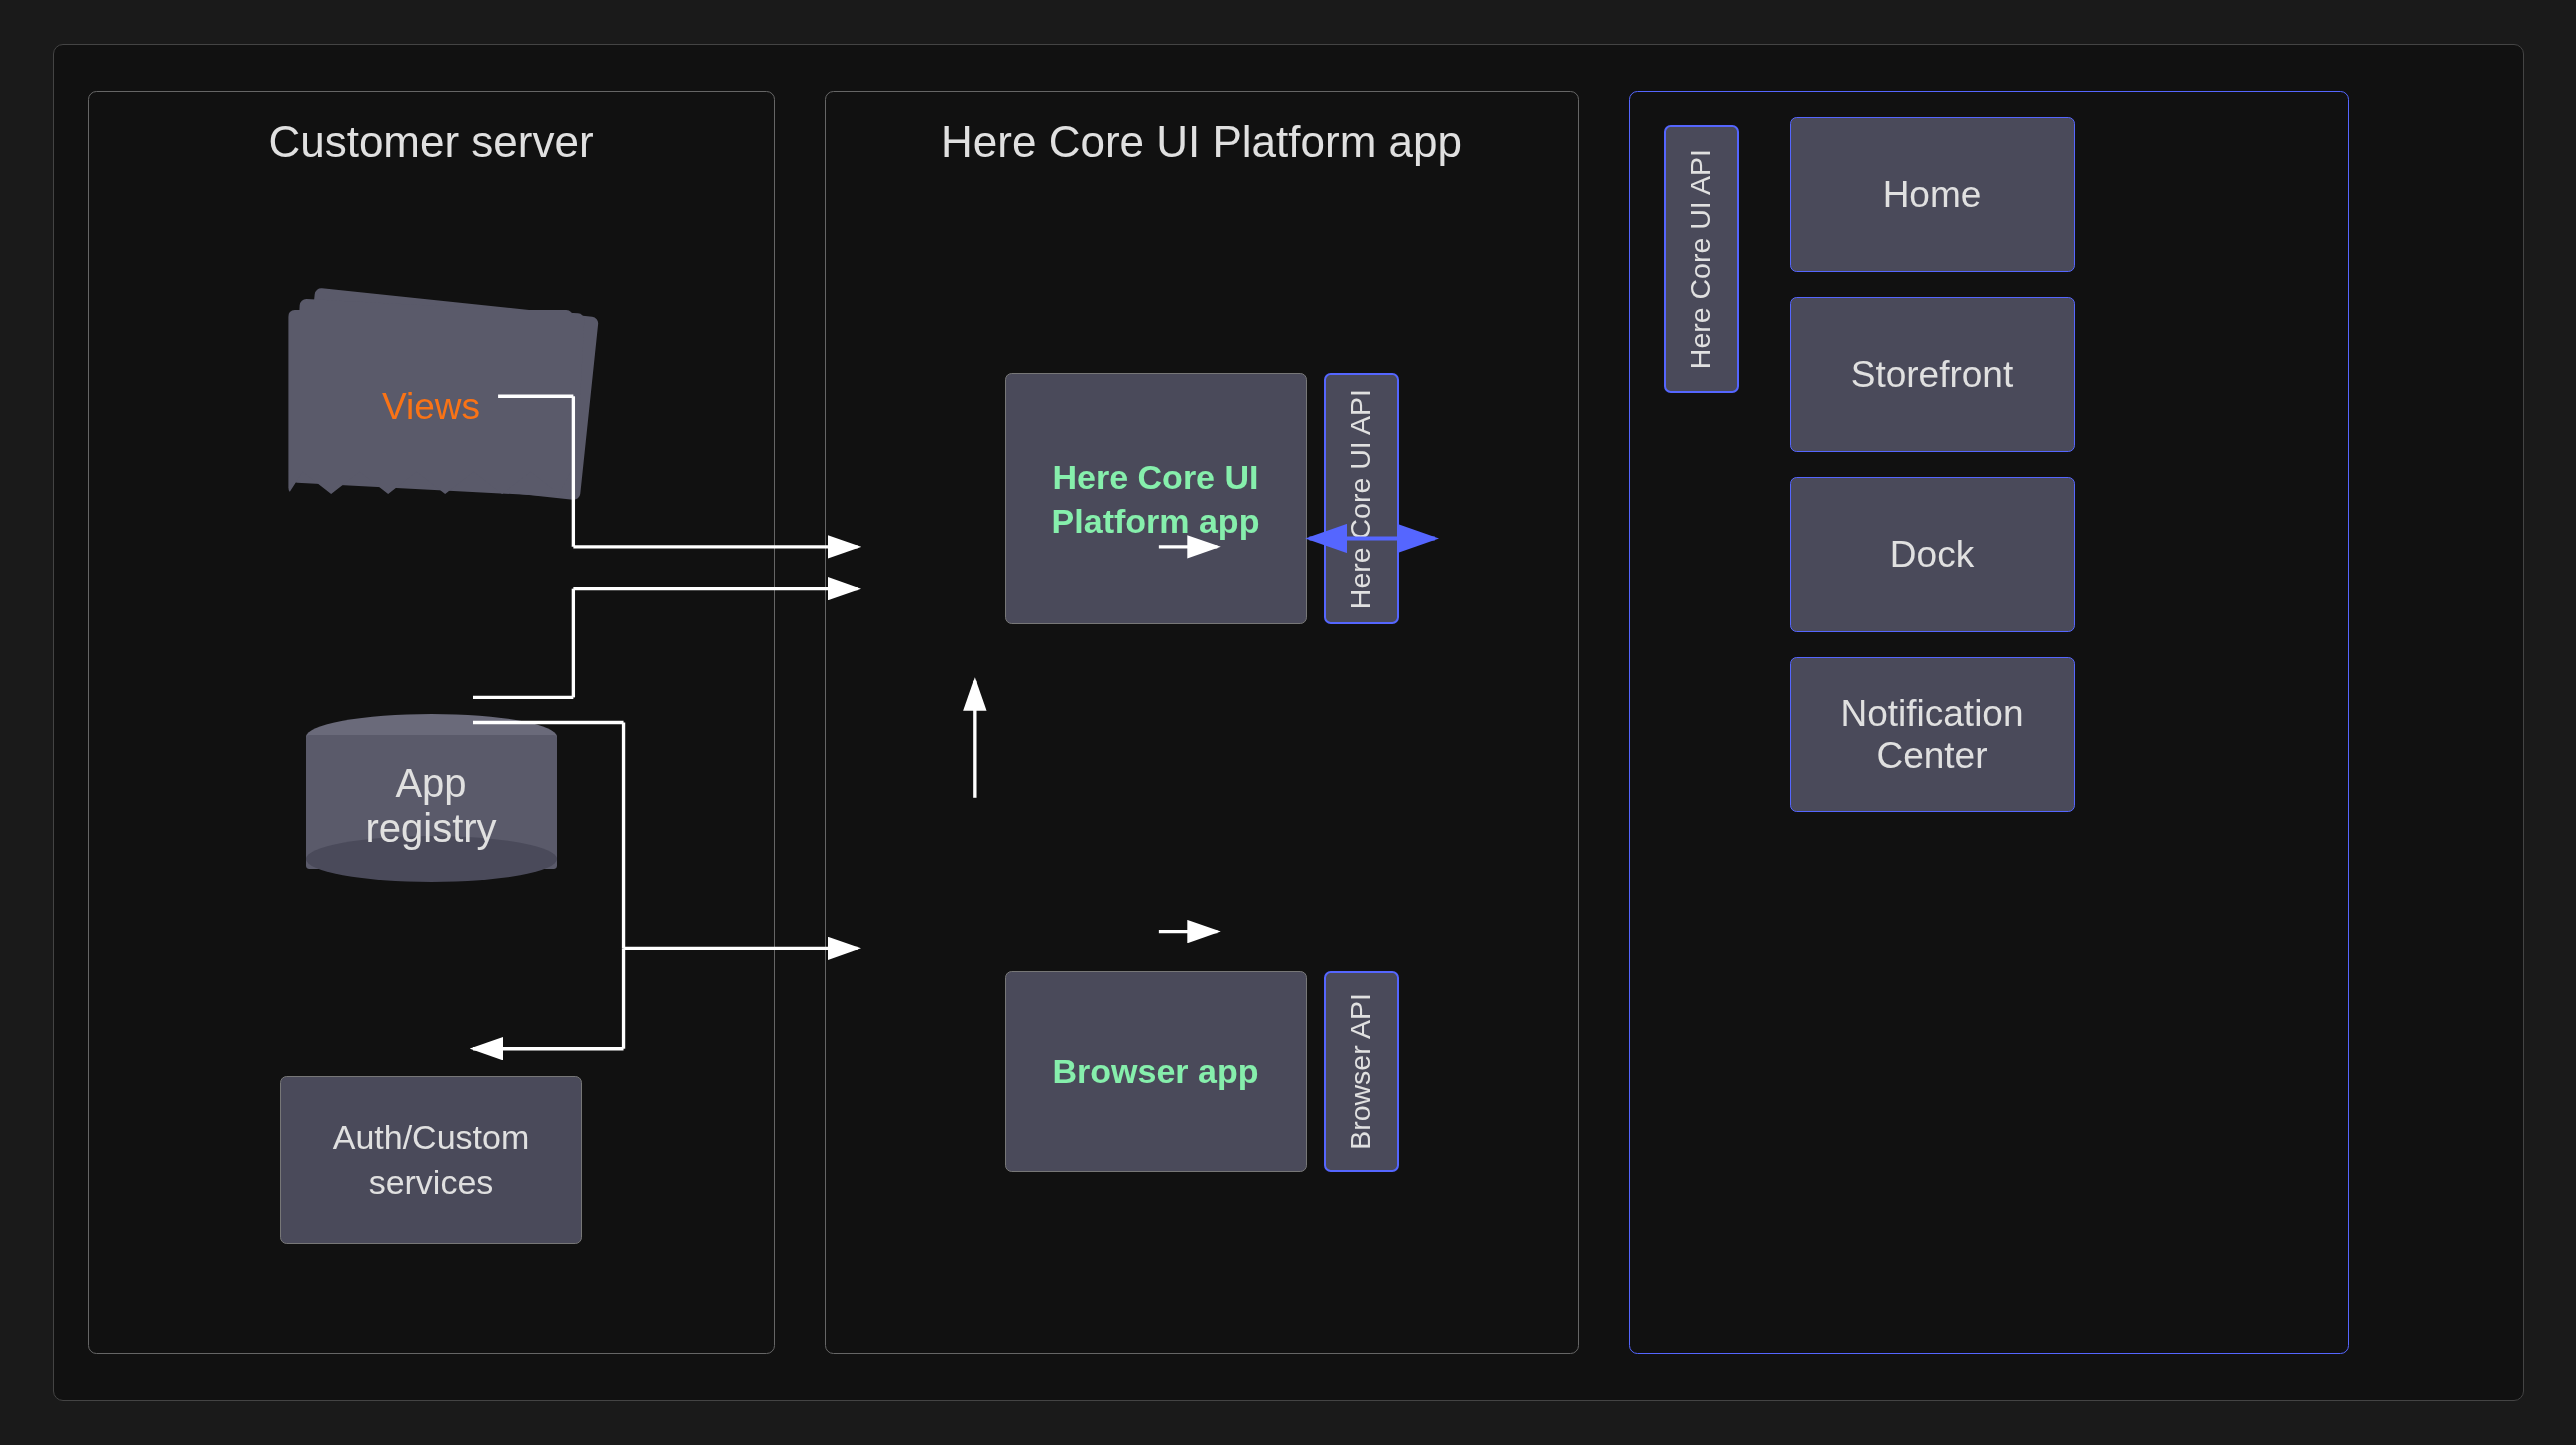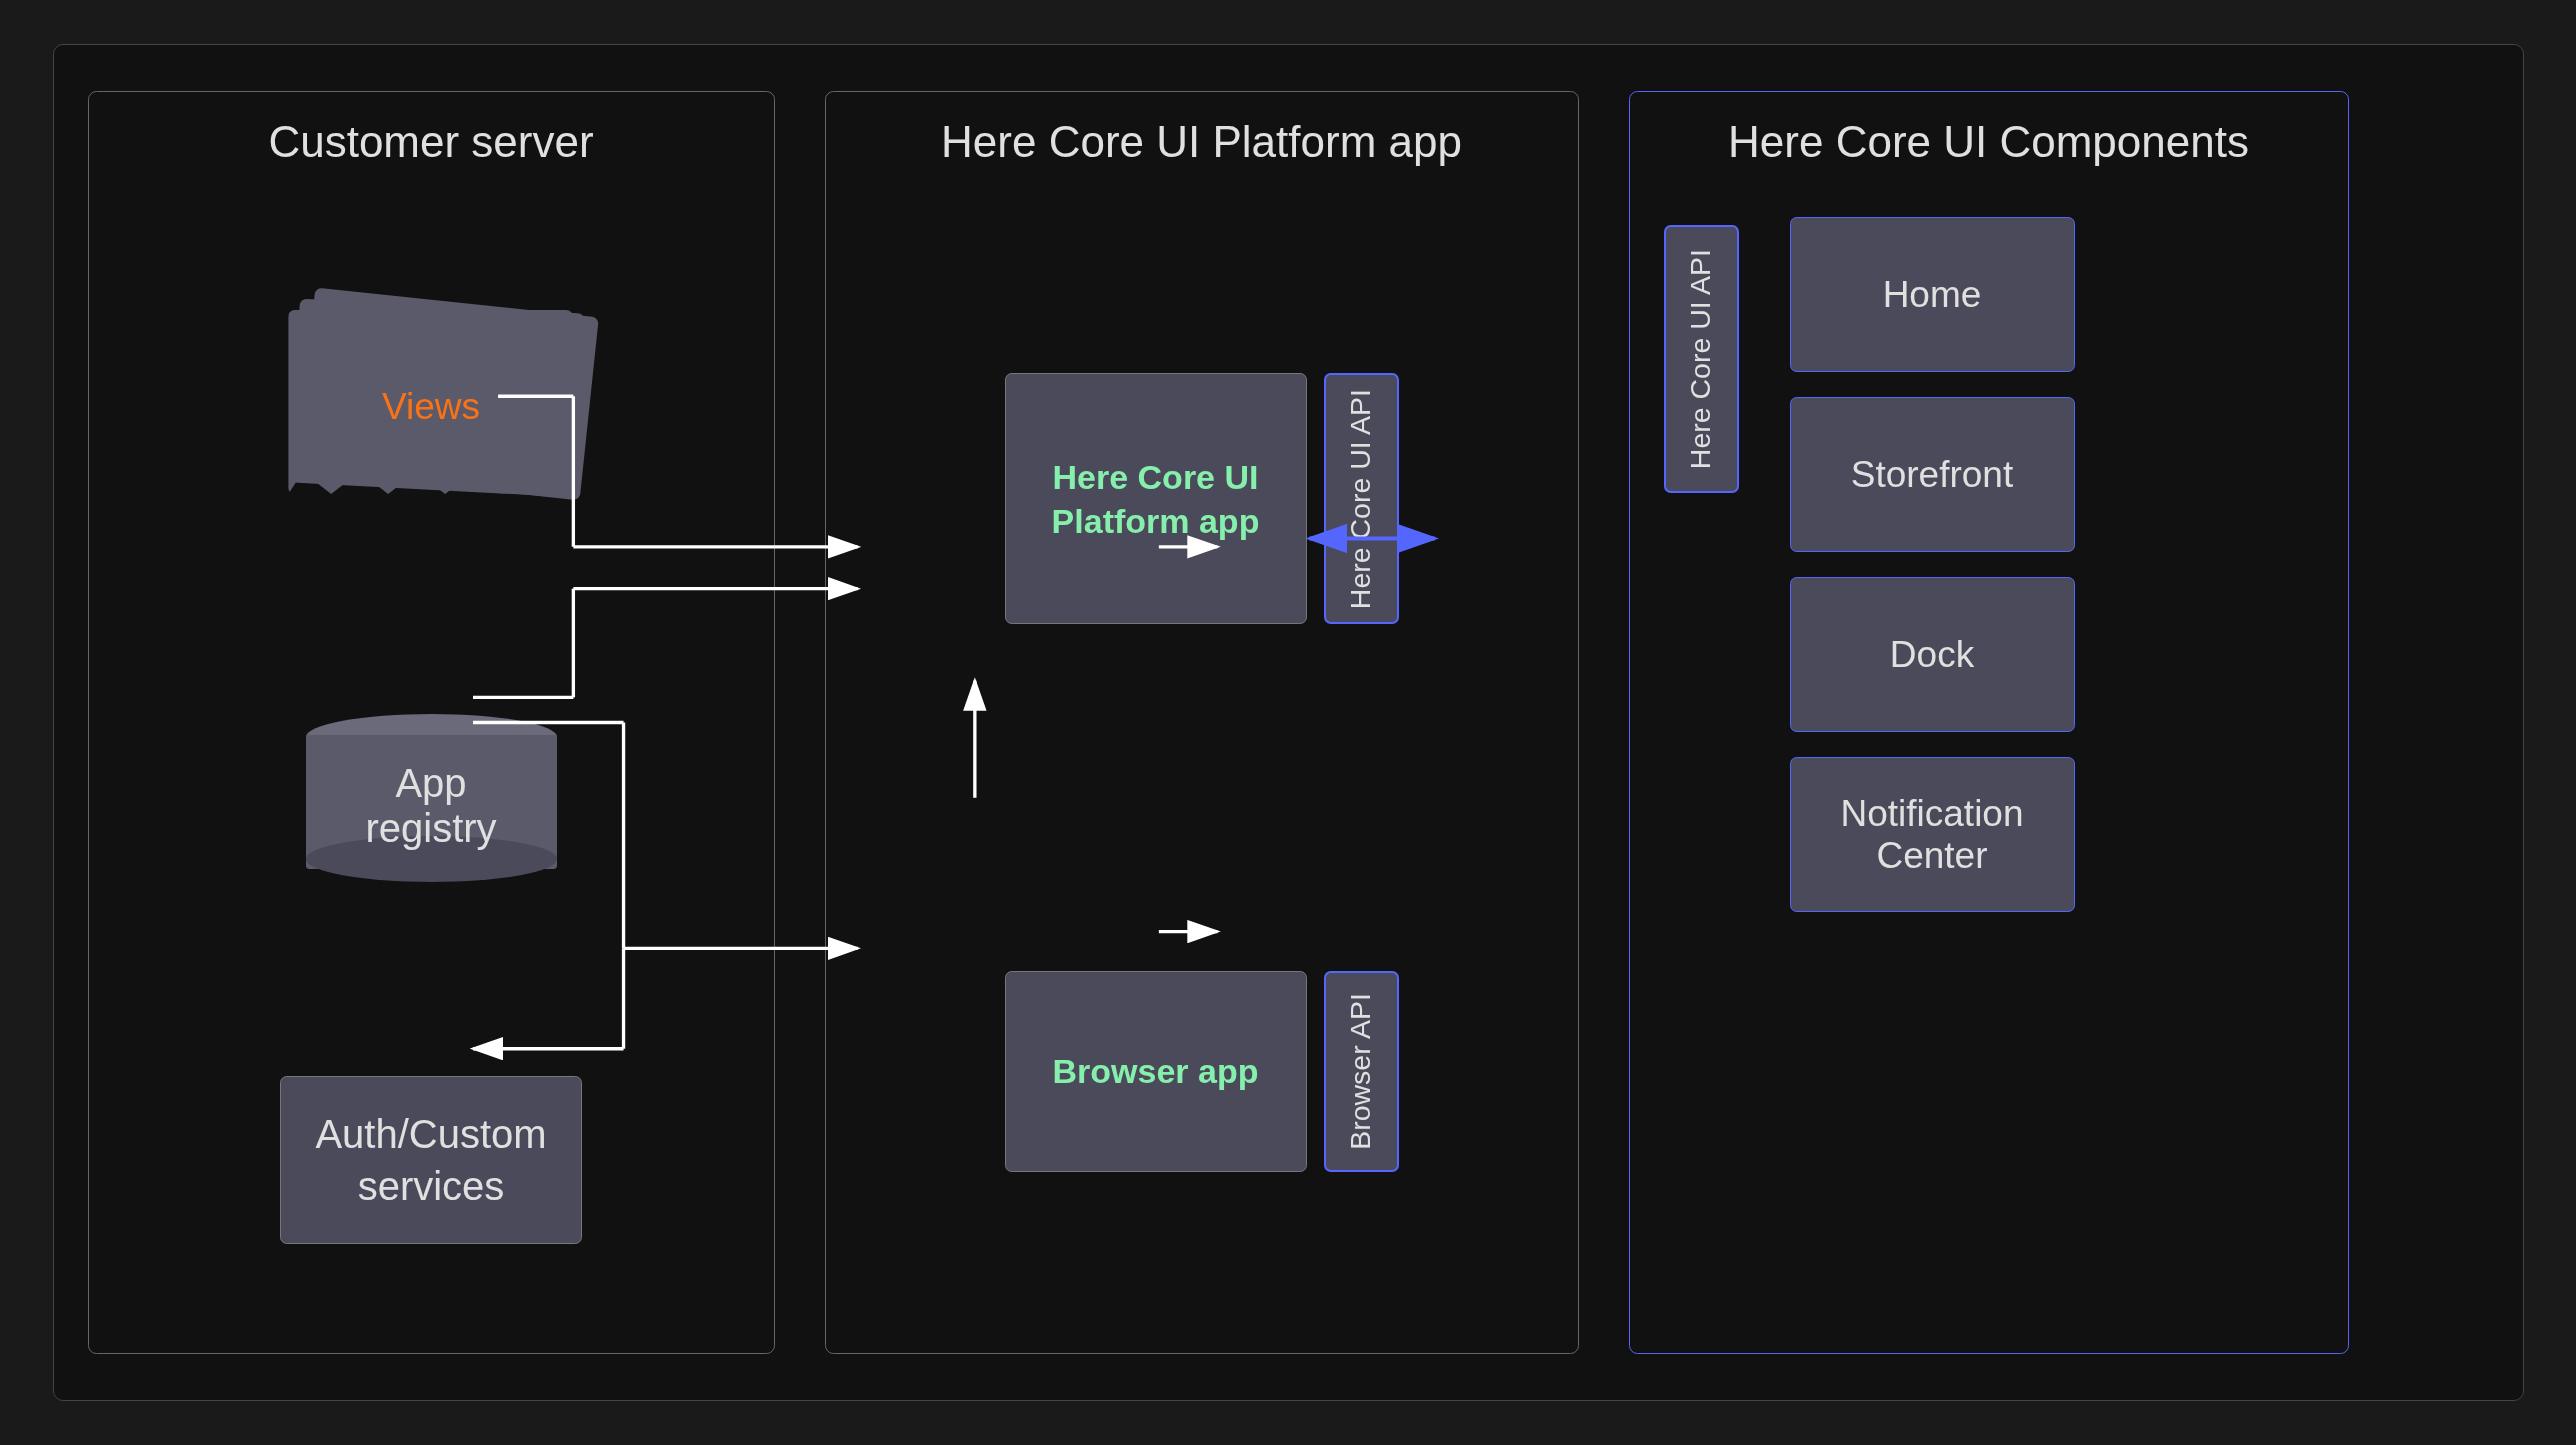--- a/index.html
+++ b/index.html
@@ -193,21 +193,21 @@
       background: #4a4a5a;
       border: 1.7px solid #777;
       border-radius: 6.7px;
       display: flex;
       align-items: center;
       justify-content: center;
     }
 
     .auth-label {
       color: #e0e0e0;
-      font-size: 40px;
+      font-size: 34px;
       font-weight: 400;
       text-align: center;
       line-height: 1.3;
     }
 
     
     .col2-content {
       display: flex;
       flex-direction: column;
       align-items: center;
@@ -411,21 +411,20 @@
         </div>
         <div class="browser-api-bar">
           <span class="api-bar-vertical-label">Browser API</span>
         </div>
       </div>
 
     </div>
   </div>
 
   <div class="column column-3">
-    <div class="column-title">Here Core UI Components</div>
     <div class="col3-content">
 
       <div class="col3-api-column">
         <div class="here-api-bar">
           <span class="api-bar-vertical-label">Here Core UI API</span>
         </div>
       </div>
 
       <div class="col3-components-column">
         <div class="component-box">

